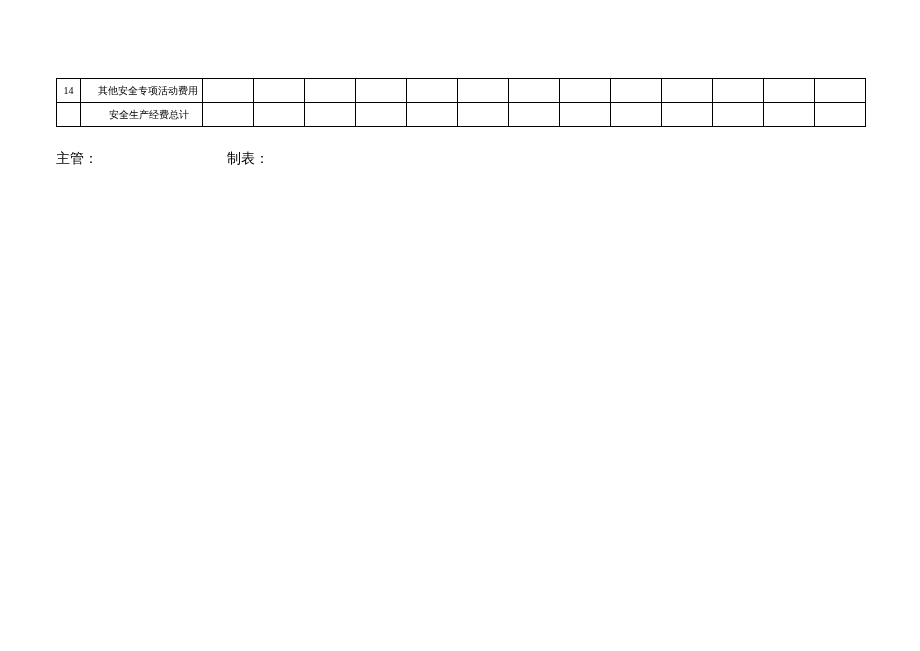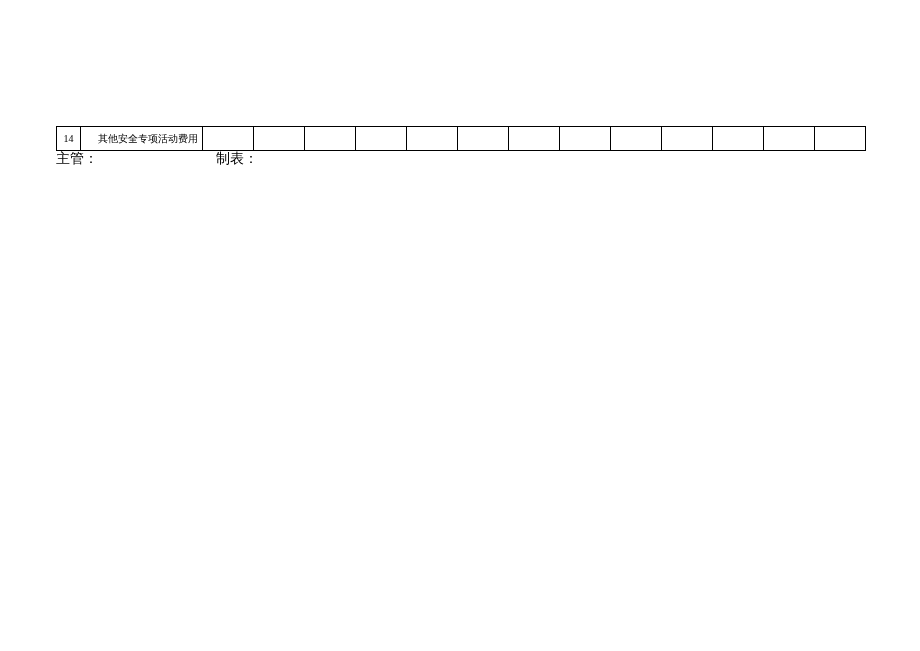--- a/index.html
+++ b/index.html
@@ -15,21 +15,20 @@
     .table-wrapper {
       position: absolute;
       left: 56px;
       top: 78px;
       width: 808px;
     }
     table {
       border-collapse: collapse;
       width: 100%;
       table-layout: fixed;
-      margin-top: 48px;
     }
     table td {
       border: 1px solid #000000;
       height: 24px;
       text-align: center;
       vertical-align: middle;
       font-size: 10px;
       padding: 0 2px;
       overflow: hidden;
       white-space: nowrap;
@@ -45,21 +44,21 @@
       display: flex;
       font-size: 14px;
     }
     .sig-item {
       white-space: nowrap;
     }
     .sig-1 { flex: 0 0 160px; }
     .sig-2 { flex: 0 0 180px; }
     .sig-3 { flex: 0 0 180px; }
     .sig-4 { flex: 0 0 180px; }
-    .sig-5 { flex: 1; }
+    .sig-5 { flex: 1; margin-left: 11px; }
   </style>
 </head>
 <body>
 
 <div class="table-wrapper">
   <table>
     <tbody>
       <tr>
         <td class="col-index">14</td>
         <td class="col-label">其他安全专项活动费用</td>
@@ -70,20 +69,37 @@
         <td class="col-data"></td>
         <td class="col-data"></td>
         <td class="col-data"></td>
         <td class="col-data"></td>
         <td class="col-data"></td>
         <td class="col-data"></td>
         <td class="col-data"></td>
         <td class="col-data"></td>
         <td class="col-data"></td>
       </tr>
+      <tr>
+        <td class="col-index"></td>
+        <td class="col-label" style="text-align:center;">安全生产经费总计</td>
+        <td class="col-data"></td>
+        <td class="col-data"></td>
+        <td class="col-data"></td>
+        <td class="col-data"></td>
+        <td class="col-data"></td>
+        <td class="col-data"></td>
+        <td class="col-data"></td>
+        <td class="col-data"></td>
+        <td class="col-data"></td>
+        <td class="col-data"></td>
+        <td class="col-data"></td>
+        <td class="col-data"></td>
+        <td class="col-data"></td>
+      </tr>
     </tbody>
   </table>
 </div>
 
 <div class="signature-row">
   <div class="sig-item sig-1">主管：</div>
   <div class="sig-item sig-5">制表：</div>
 </div>
 
 </body></html>

